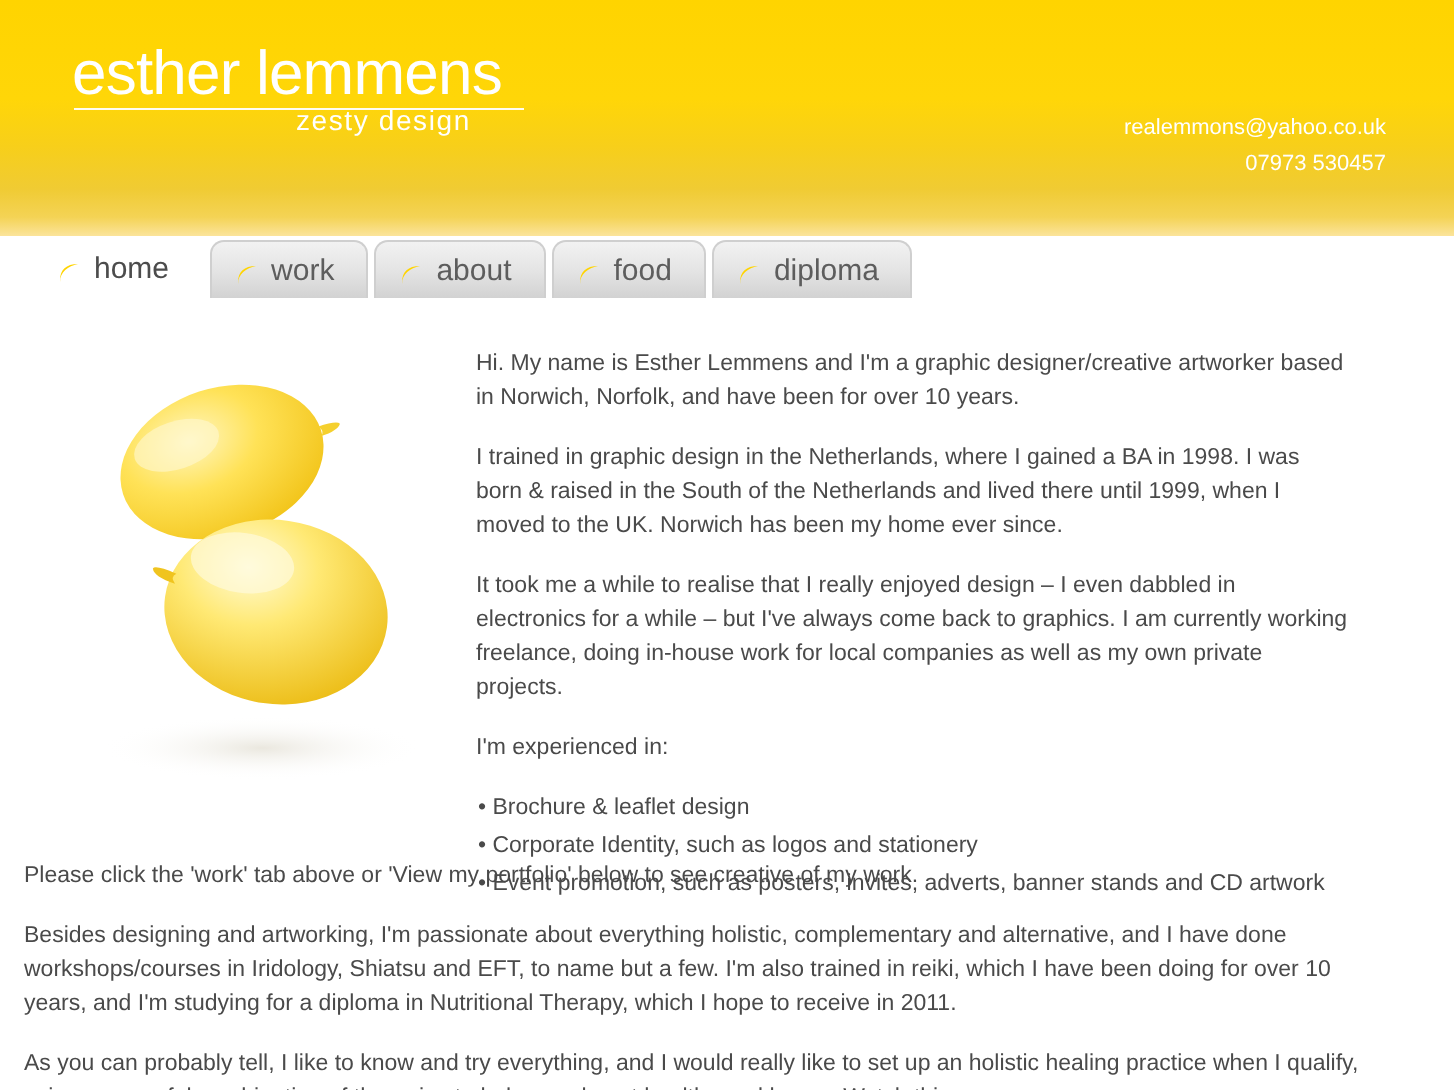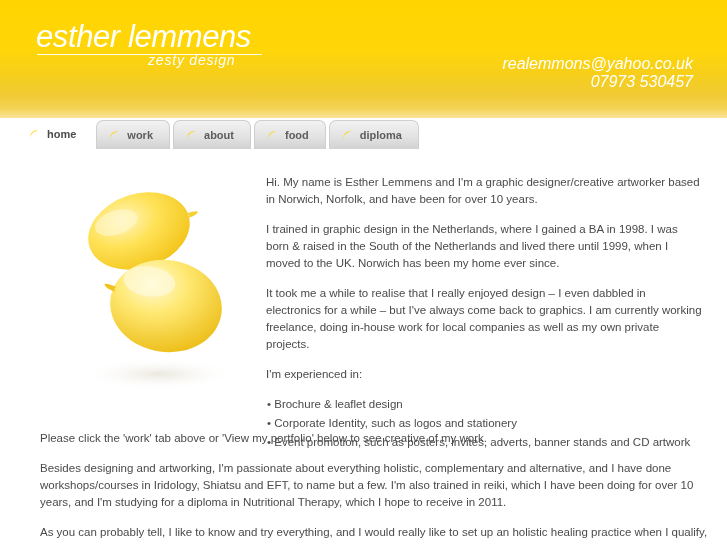--- a/index.html
+++ b/index.html
@@ -22,21 +22,21 @@
   
   .header {
     position: absolute;
     left: 0; top: 0;
     width: 727px;
     height: 118px;
     background: linear-gradient(to bottom, #ffd400 0%, #ffd608 42%, #f7cf1a 62%, #f0cb33 80%, #f4d355 92%, #fbe49b 100%);
   }
   .header-inner {
     position: absolute;
-    left: 0; top: 0; right: 0; bottom: 0; font-style: italic;
+    left: 0; top: 0; right: 0; bottom: 0;
   }
   .brand {
     position: absolute;
     left: 36px;
     top: 20px;
     color: #ffffff;
     font-size: 31px;
     letter-spacing: -0.4px;
     line-height: 34px;
     font-weight: normal;
@@ -58,72 +58,71 @@
     font-size: 14px;
     letter-spacing: 0.8px;
     text-align: right;
   }
   .contact {
     position: absolute;
     right: 34px;
     top: 55px;
     text-align: right;
     color: #ffffff;
-    font-size: 16px;
+    font-size: 11px;
     line-height: 18px;
   }
 
   
   .tabs {
     position: absolute;
     left: 16px;
     top: 118px;
     height: 31px;
     display: flex;
     align-items: flex-end;
     z-index: 5;
   }
   .tab {
     position: relative;
     height: 29px;
     margin-right: 3px;
     padding: 0 16px 0 30px;
     display: flex;
     align-items: center;
-    font-size: 11px;
+    font-size: 15px;
     color: #5d5d5d;
     border-top-left-radius: 7px;
     border-top-right-radius: 7px;
     background: linear-gradient(to bottom, #f2f2f2 0%, #e3e3e3 55%, #d2d2d2 100%);
     border: 1px solid #cfcfcf;
     border-bottom: none;
     cursor: pointer;
     white-space: nowrap;
-    font-weight: bold;
   }
   .tab .leaf {
     position: absolute;
     left: 12px;
     top: 9px;
     width: 11px;
     height: 11px;
   }
   .tab.active {
     background: #ffffff;
     border-color: #ffffff;
     color: #4c4c4c;
     height: 31px;
     z-index: 6;
   }
   .tab.active .leaf { top: 10px; }
 
   
   .content {
     position: absolute;
-    left: 28px;
+    left: 0;
     top: 148px;
     width: 695px;
     height: 397px;
     background: #ffffff;
     z-index: 4;
   }
 
   .photo {
     position: absolute;
     left: 26px;

